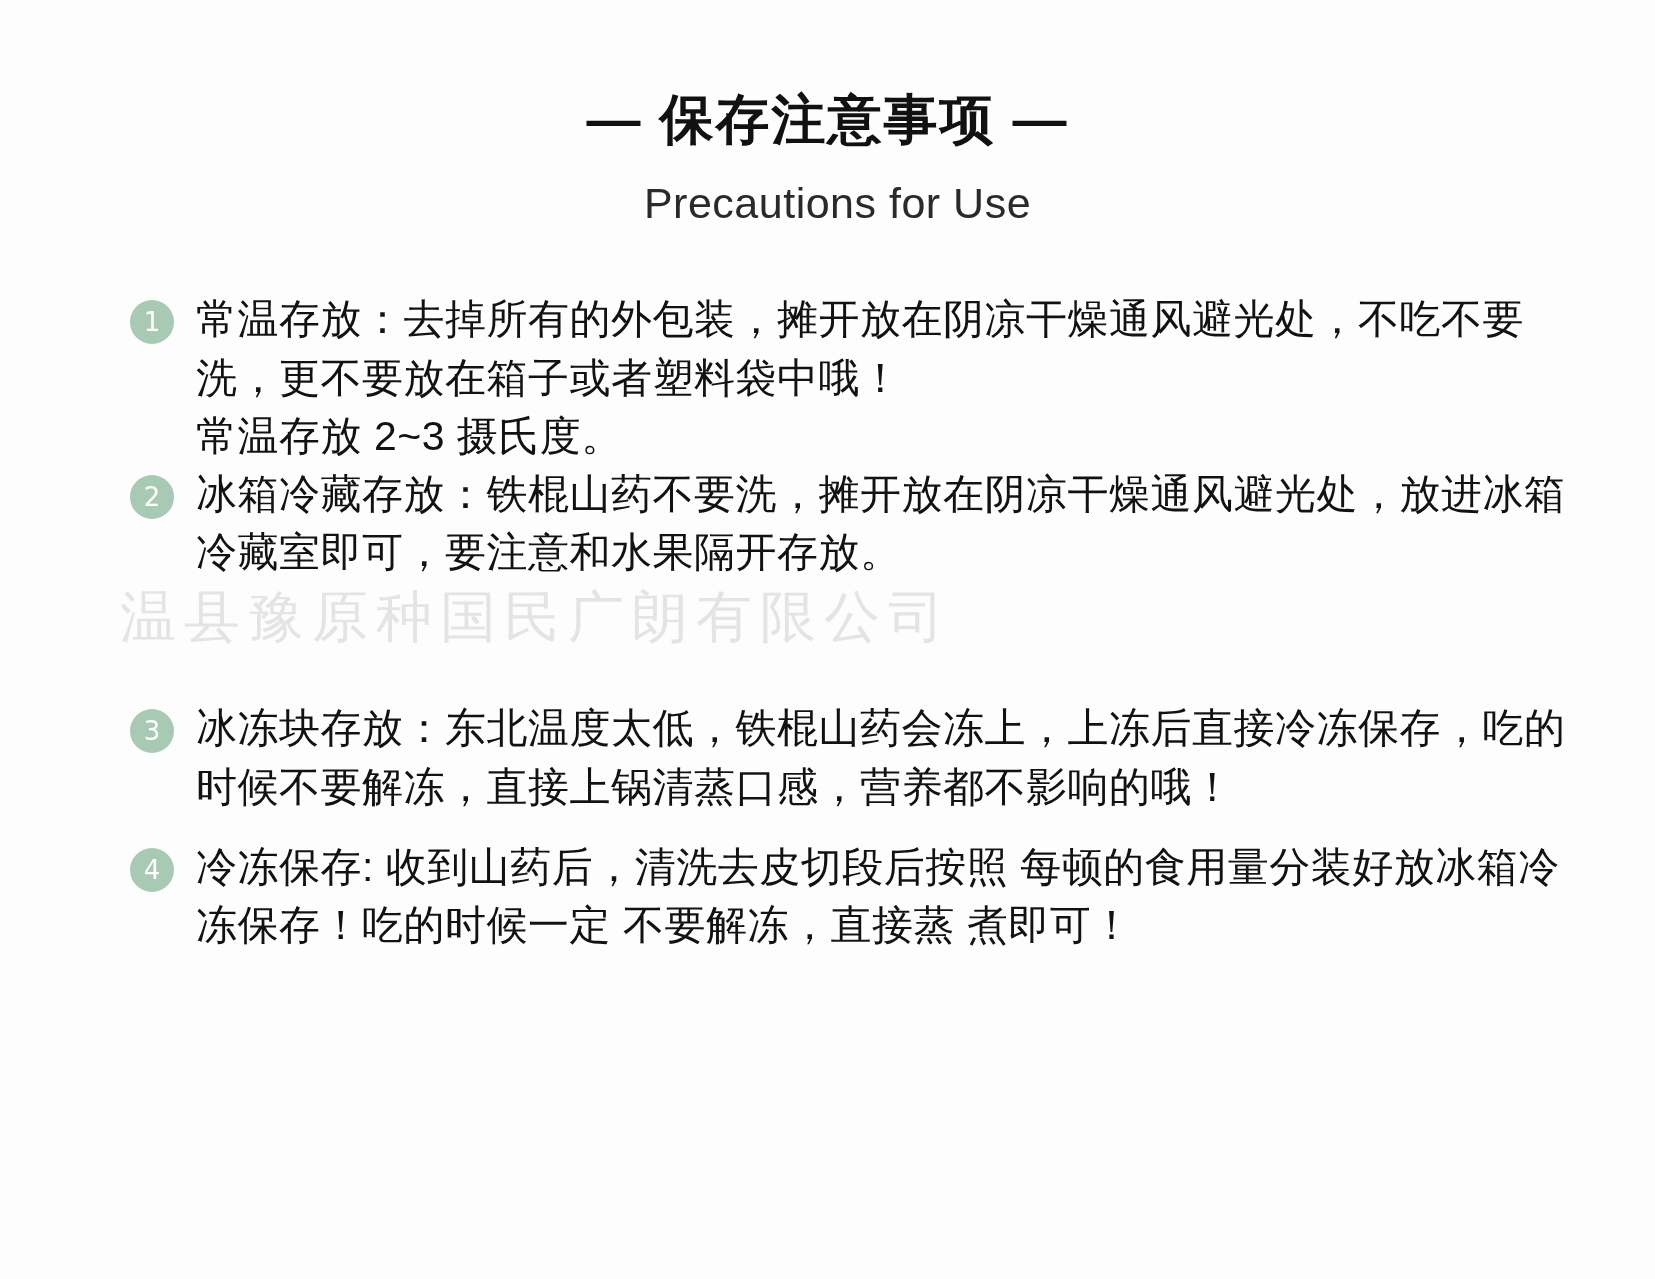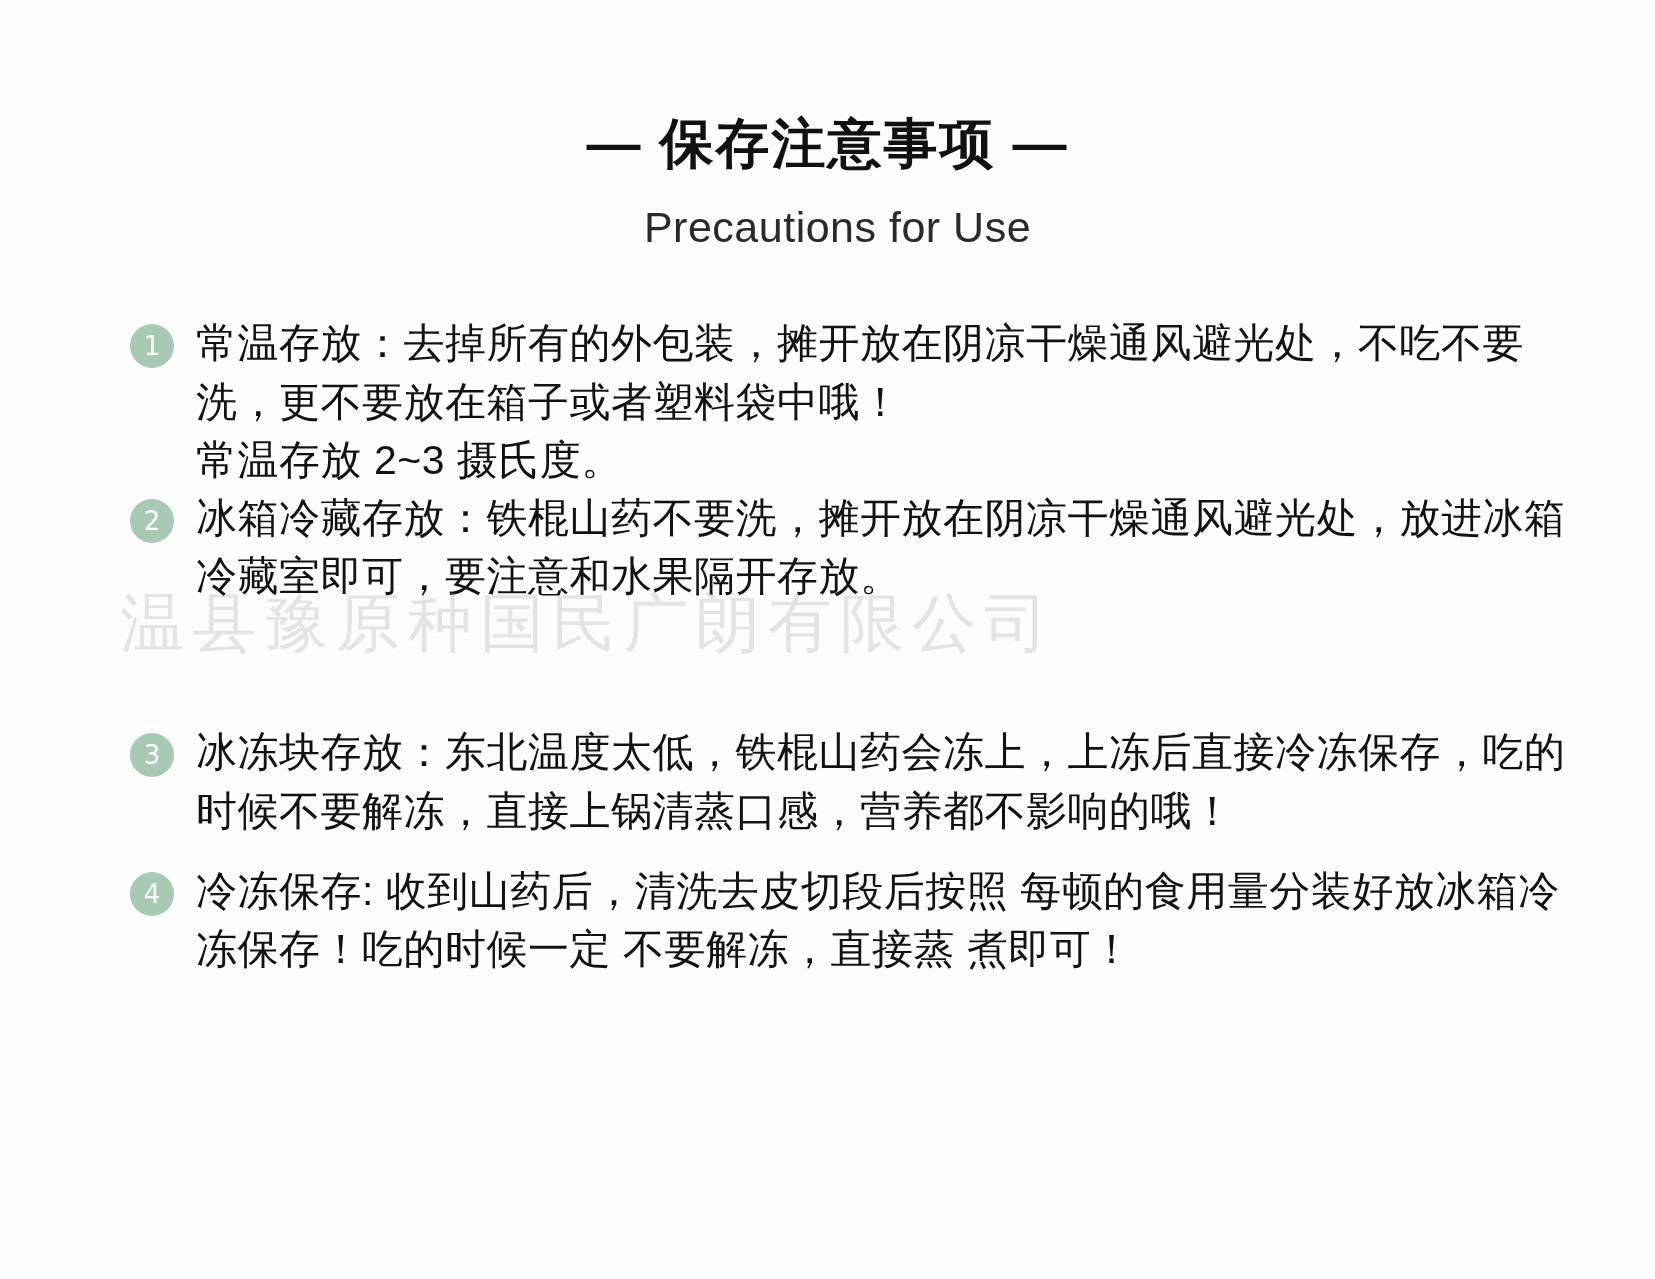--- a/index.html
+++ b/index.html
@@ -17,21 +17,20 @@
   }
   .page {
     position: absolute;
     inset: 0;
     background: #fdfdfd;
   }
   
   .header {
     text-align: center;
     padding-top: 90px;
-    margin-top: 24px;
   }
   .title {
     font-size: 54px;
     font-weight: 700;
     letter-spacing: 2px;
     color: #111111;
     line-height: 1.1;
   }
   .subtitle {
     margin-top: 30px;
@@ -78,21 +77,21 @@
   .item-1 { margin-bottom: 0px; }
   .item-2 { margin-bottom: 118px; }
   .item-3 { margin-bottom: 22px; }
 
   
   .wm-text {
     position: absolute;
     left: 120px;
     top: 580px;
     width: 1430px;
-    font-size: 64px;
+    font-size: 56px;
     letter-spacing: 8px;
     color: rgba(140,140,140,0.22);
     font-weight: 500;
     white-space: nowrap;
     pointer-events: none;
     user-select: none;
   }
   .wm-site {
     position: absolute;
     right: 130px;

